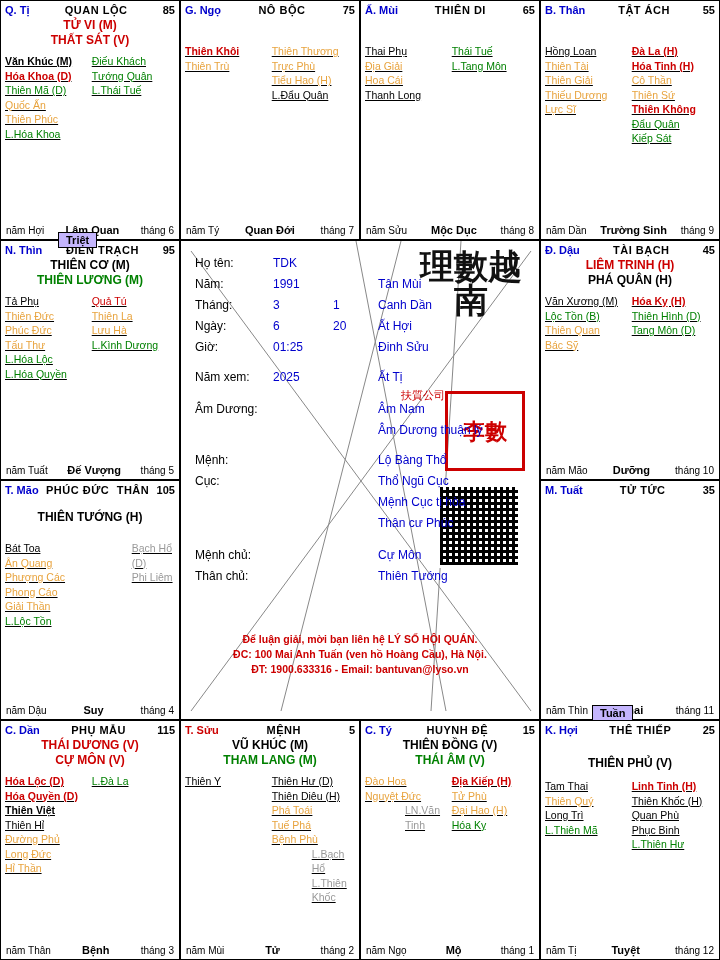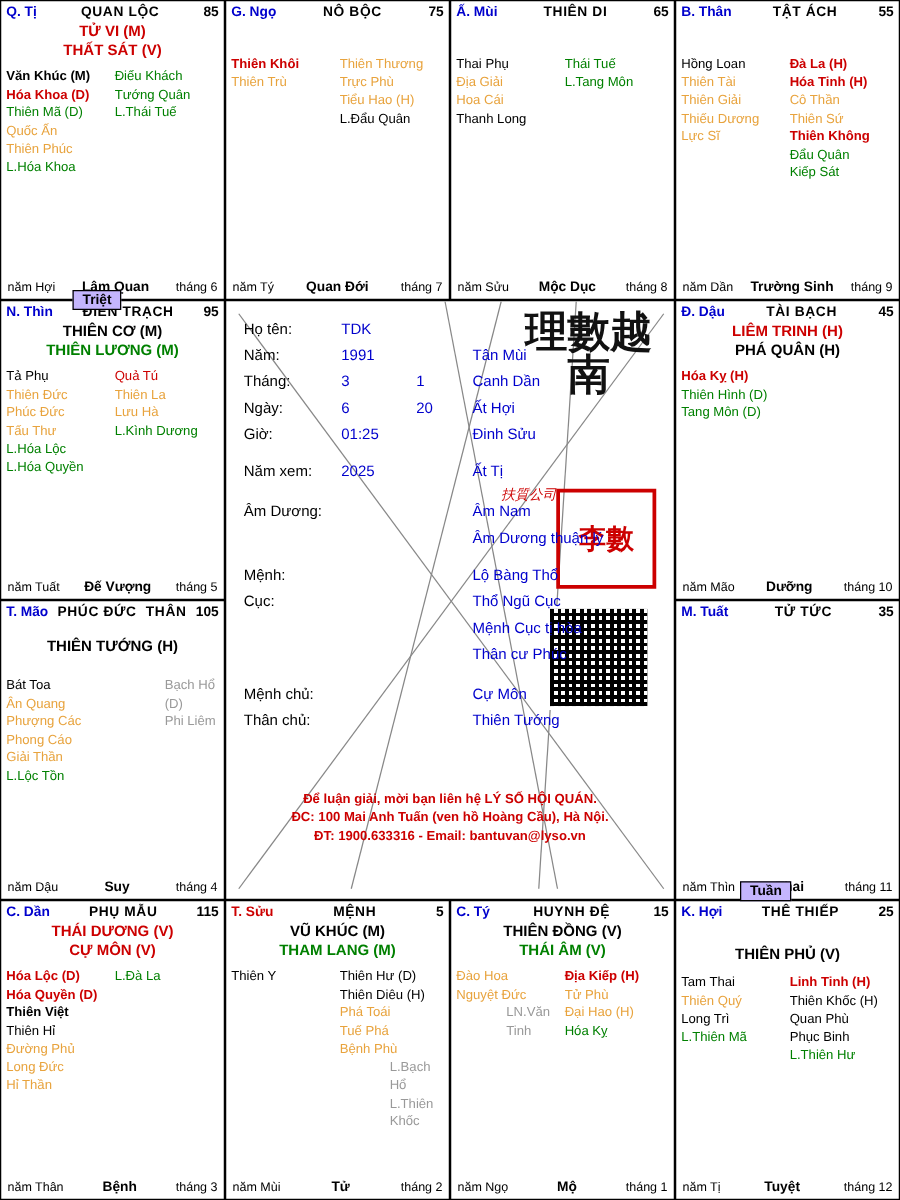--- a/index.html
+++ b/index.html
@@ -40,21 +40,21 @@
   .pal-num{color:#000;font-weight:bold;}
   .major-stars{
     text-align:center;margin-top:2px;line-height:15px;font-weight:bold;font-size:12px;
   }
   .ms-red{color:#cc0000;}
   .ms-green{color:#008000;}
   .ms-black{color:#000000;}
   .star-cols{
     display:flex;justify-content:space-between;margin-top:6px;
   }
-  .col{width:49%;line-height:14.5px;font-size:10.5px;}
+  .col{width:49%;line-height:14.5px;font-size:10.5px;text-decoration:underline;}
   .col.right{text-align:left;}
   .c-black{color:#000;}
   .c-red{color:#cc0000;}
   .c-green{color:#008000;}
   .c-orange{color:#e8a33d;}
   .c-gray{color:#999;padding-left:40px;}
   .bold{font-weight:bold;}
   .footer{
     position:absolute;bottom:3px;left:0;width:100%;
     display:flex;justify-content:space-between;align-items:baseline;
@@ -82,21 +82,21 @@
   }
   .seal{
     position:absolute;top:150px;right:14px;width:74px;height:74px;
     border:3px solid #cc0000;color:#cc0000;
     font-family:"DejaVu Serif", serif;font-size:22px;font-weight:bold;
     display:flex;align-items:center;justify-content:center;
     line-height:22px;text-align:center;
   }
   .seal-side{
     position:absolute;top:148px;right:94px;font-size:11px;color:#cc0000;
-    font-family:"DejaVu Serif", serif;line-height:13px;text-align:center;font-style:italic;
+    font-family:"DejaVu Serif", serif;line-height:13px;text-align:center;
   }
   .qr{
     position:absolute;top:243px;right:18px;width:78px;height:78px;
     background:
       repeating-linear-gradient(0deg,#000 0 3px,#fff 3px 6px),
       repeating-linear-gradient(90deg,#000 0 3px,#fff 3px 6px);
     background-blend-mode:multiply;
     border:3px solid #fff;
   }
   .contact{
@@ -374,20 +374,26 @@
     <div class="pal-head">
       <span class="branch">Đ. Dậu</span>
       <span class="pal-name">TÀI BẠCH</span>
       <span class="pal-num">45</span>
     </div>
     <div class="major-stars">
       <div class="ms-red">LIÊM TRINH (H)</div>
       <div class="ms-black">PHÁ QUÂN (H)</div>
     </div>
     <div class="star-cols">
+      <div class="col left">
+        <div class="c-black">Văn Xương (M)</div>
+        <div class="c-green">Lộc Tồn (B)</div>
+        <div class="c-orange">Thiên Quan</div>
+        <div class="c-orange">Bác Sỹ</div>
+      </div>
       <div class="col right">
         <div class="c-red bold">Hóa Kỵ (H)</div>
         <div class="c-green">Thiên Hình (D)</div>
         <div class="c-green">Tang Môn (D)</div>
       </div>
     </div>
     <div class="footer">
       <span class="f-left">năm Mão</span>
       <span class="f-mid">Dưỡng</span>
       <span class="f-right">tháng 10</span>

